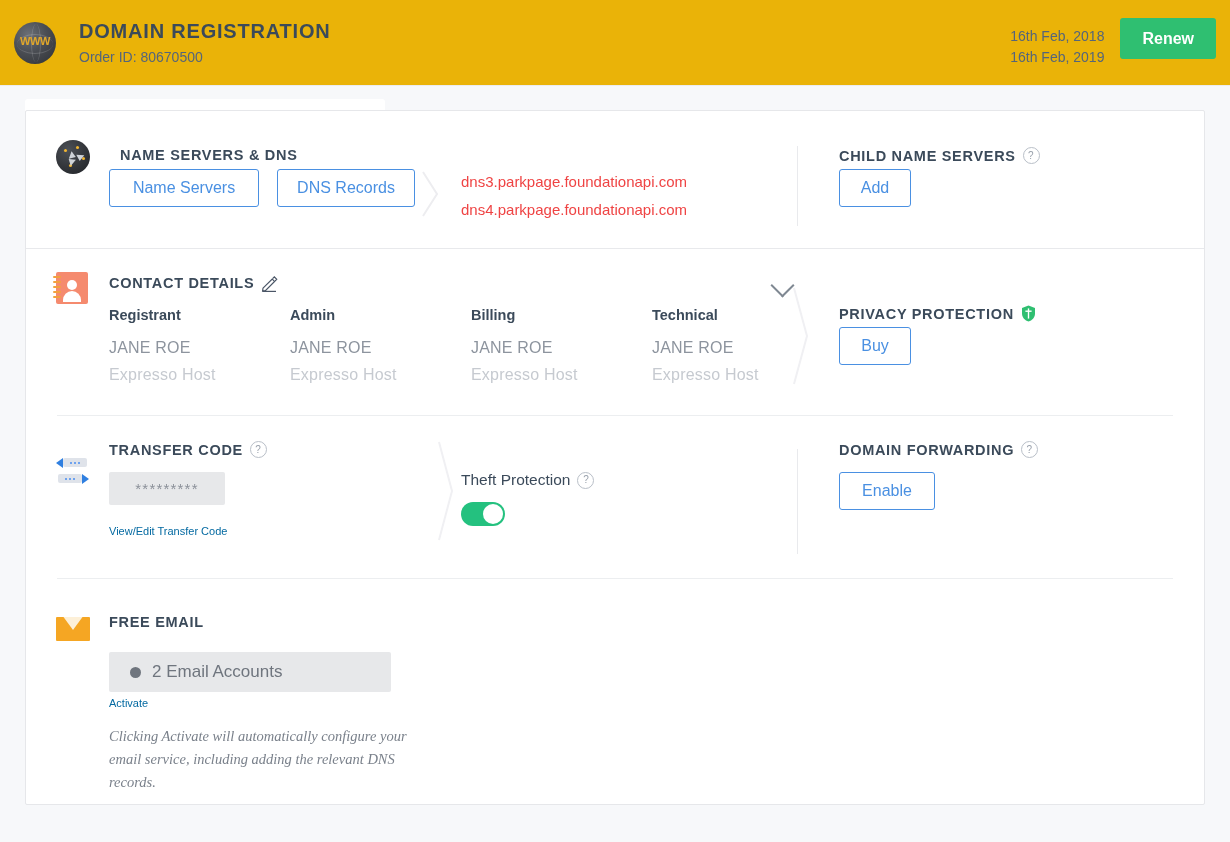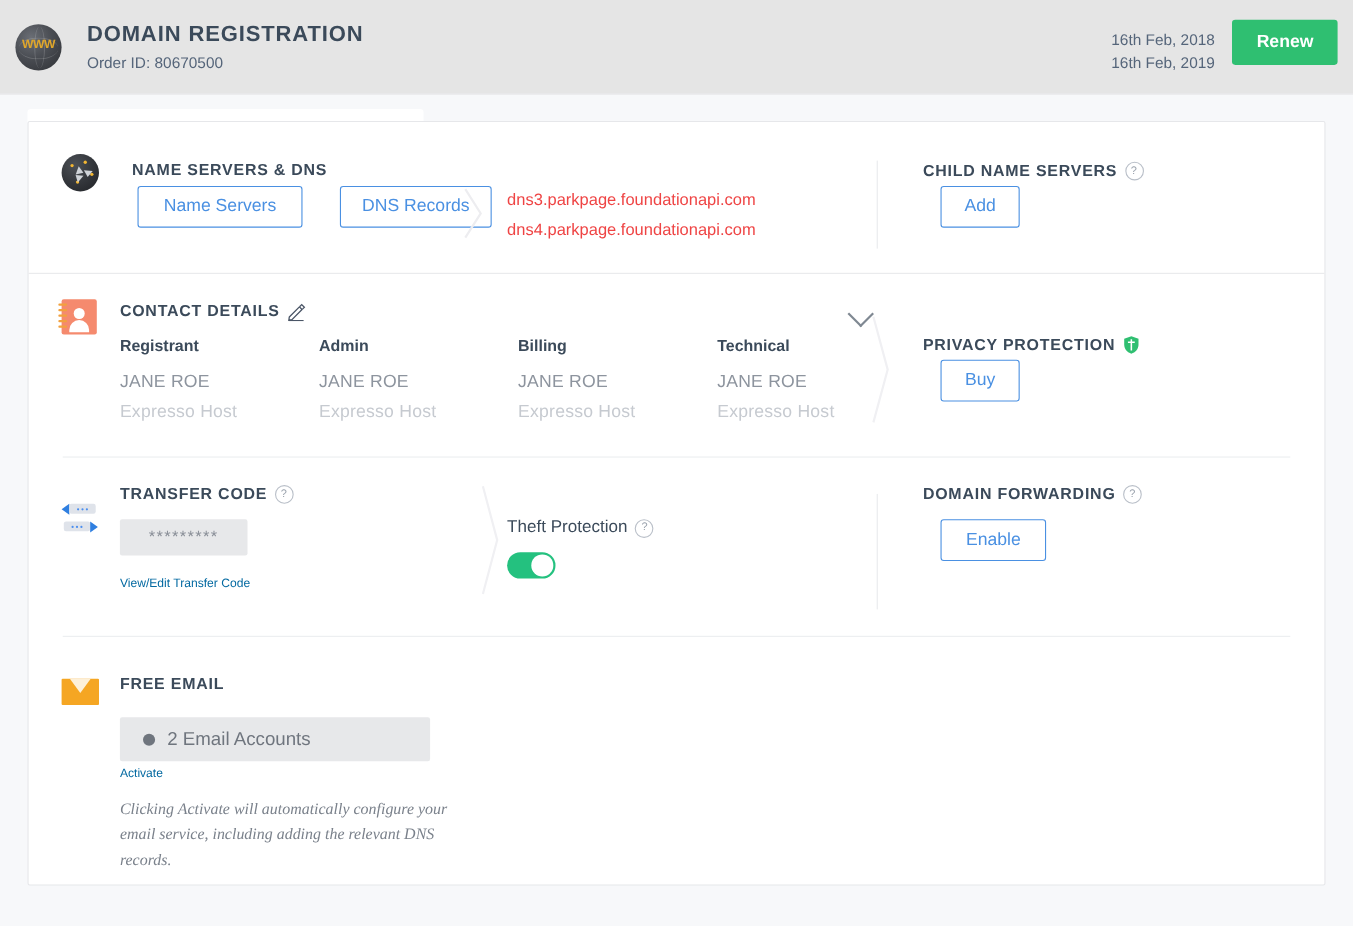--- a/index.html
+++ b/index.html
@@ -8,21 +8,21 @@
     background:#f7f8fa;
     font-family:"Liberation Sans","DejaVu Sans",sans-serif;
     -webkit-font-smoothing:antialiased;
     overflow:hidden;
   }
   .page{position:relative;width:1230px;height:842px;box-sizing:border-box;}
 
   
   .header{
     position:relative;height:86px;box-sizing:border-box;
-    background:#e5e5e5;border-bottom:1px solid #ececef;
+    background:#eab308;border-bottom:1px solid #ececef;
   }
   .hdr-left{position:absolute;left:14px;top:20px;display:flex;align-items:flex-start;}
   .globe{
     width:42px;height:42px;border-radius:50%;
     background:radial-gradient(circle at 34% 30%,#6b6f76 0%,#4a4d53 45%,#2e3034 100%);
     position:relative;overflow:hidden;flex:none;margin-top:2px;
   }
   .globe:before{
     content:"";position:absolute;left:3px;top:12px;width:36px;height:18px;
     border-top:1px solid rgba(255,255,255,.16);border-bottom:1px solid rgba(255,255,255,.16);
@@ -114,21 +114,20 @@
     display:inline-flex;align-items:center;justify-content:center;
     width:15px;height:15px;border:1px solid #b9bfc8;border-radius:50%;
     font-size:10px;color:#98a0ab;font-weight:normal;line-height:1;
     font-family:"Liberation Sans",sans-serif;
   }
   .btn-out{
     display:inline-flex;align-items:center;justify-content:center;
     border:1px solid #4a90e2;color:#4a90e2;background:#fff;border-radius:3px;
     font-size:16px;height:38px;padding:0 18px;cursor:pointer;box-sizing:border-box;
     font-family:"Liberation Sans",sans-serif;
-    margin-left:16px;
   }
   .nsvals{font-size:15px;color:#ef4444;line-height:28px;}
   .chev-sep{position:absolute;}
   .vline{position:absolute;width:1px;background:#e9eaed;}
 
   
   .cd-cols{display:flex;}
   .cd-col{width:181px;}
   .cd-h{font-size:14.5px;font-weight:bold;color:#3b4a5a;}
   .cd-n{font-size:16px;color:#8d949e;margin-top:16px;letter-spacing:.2px;}

